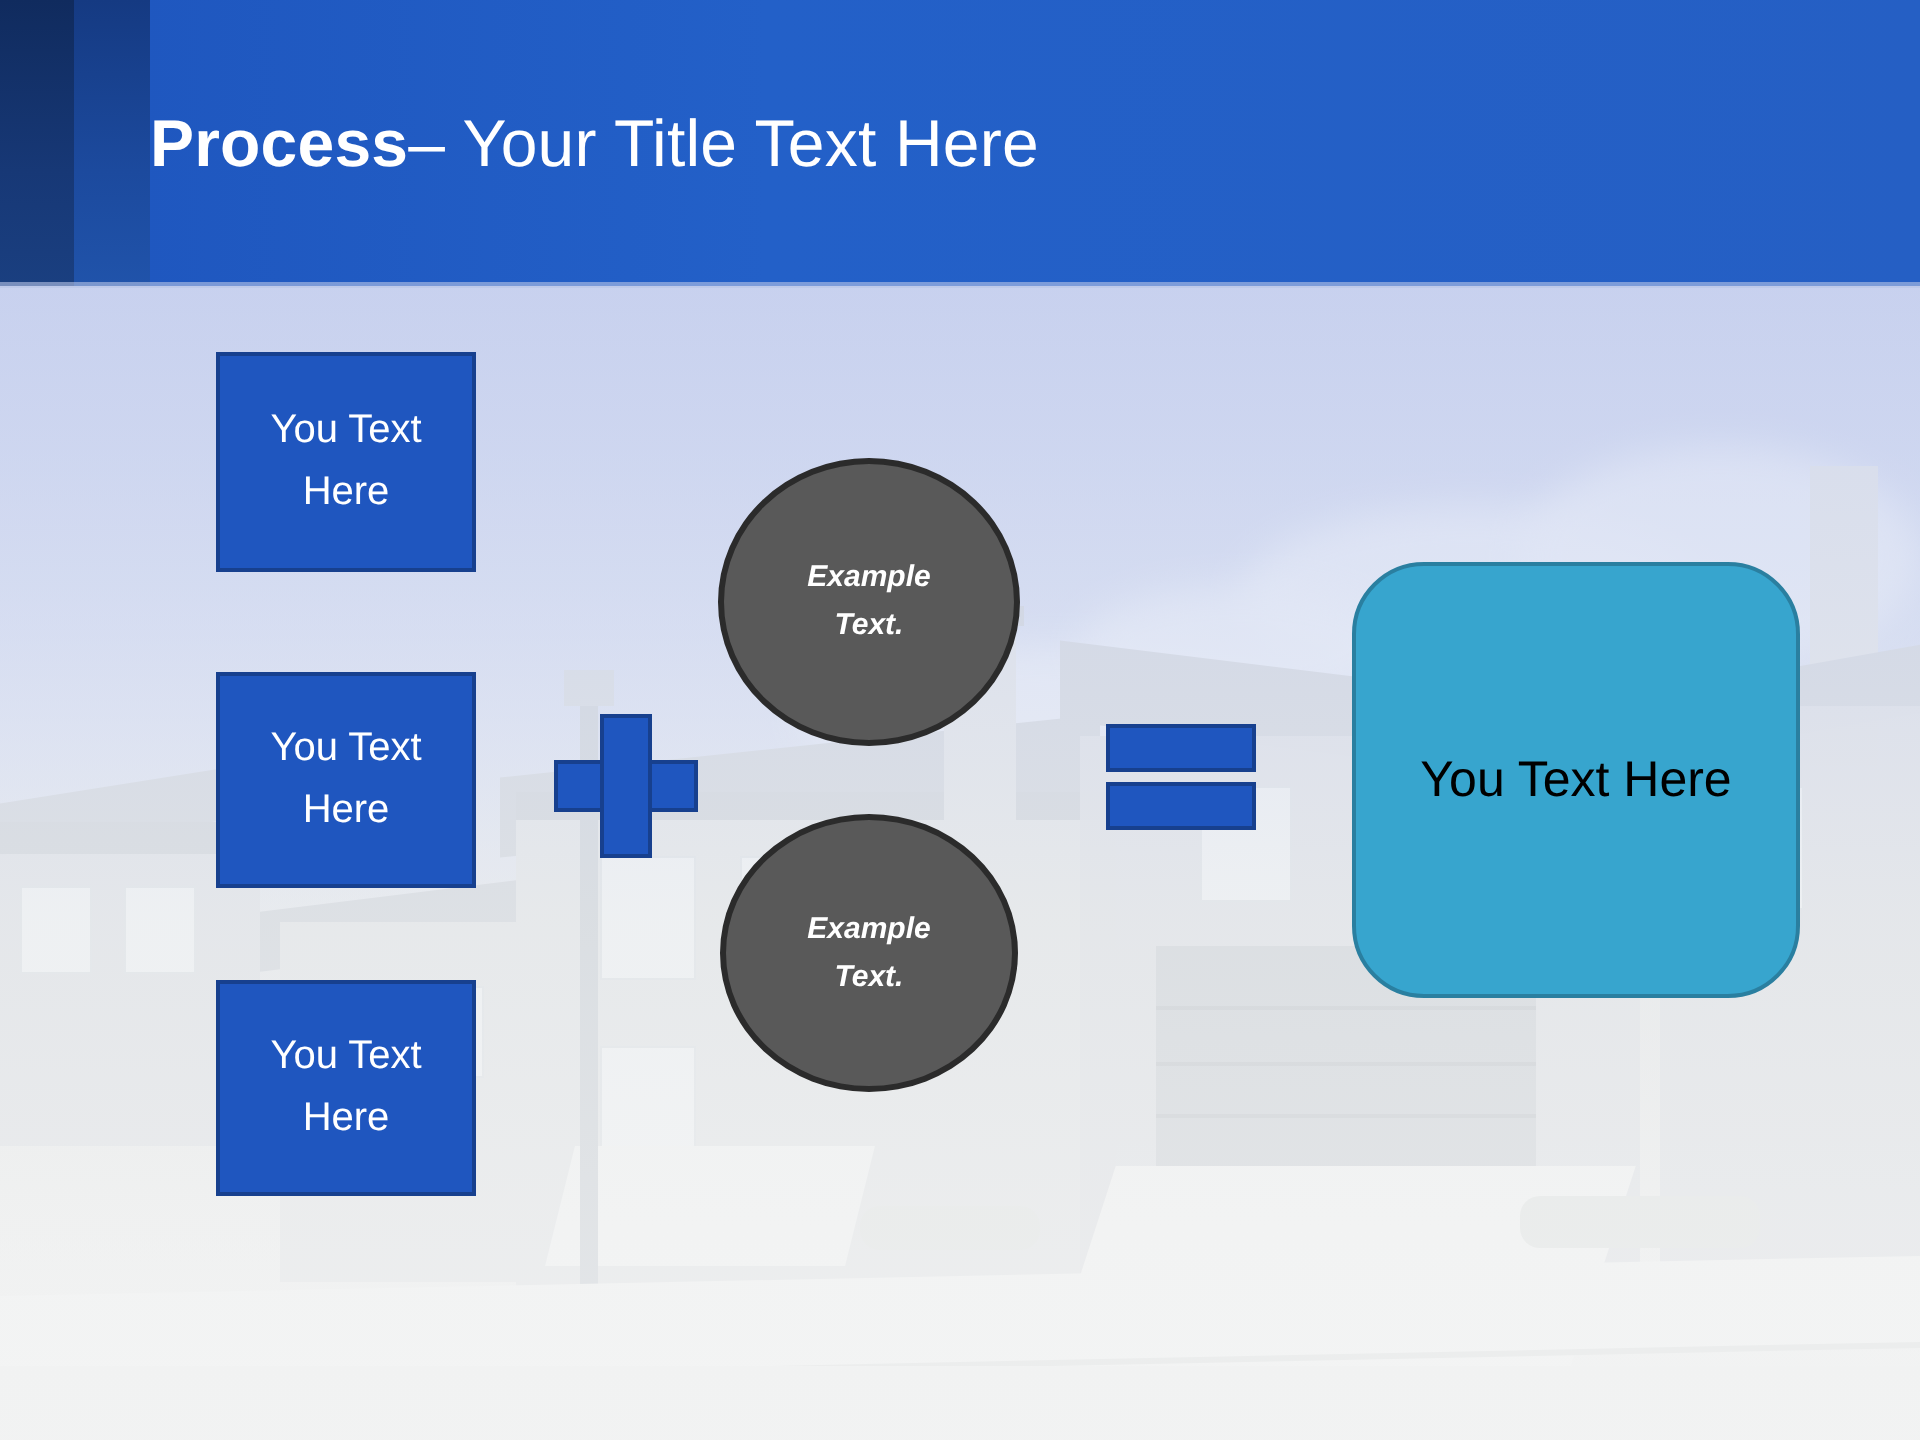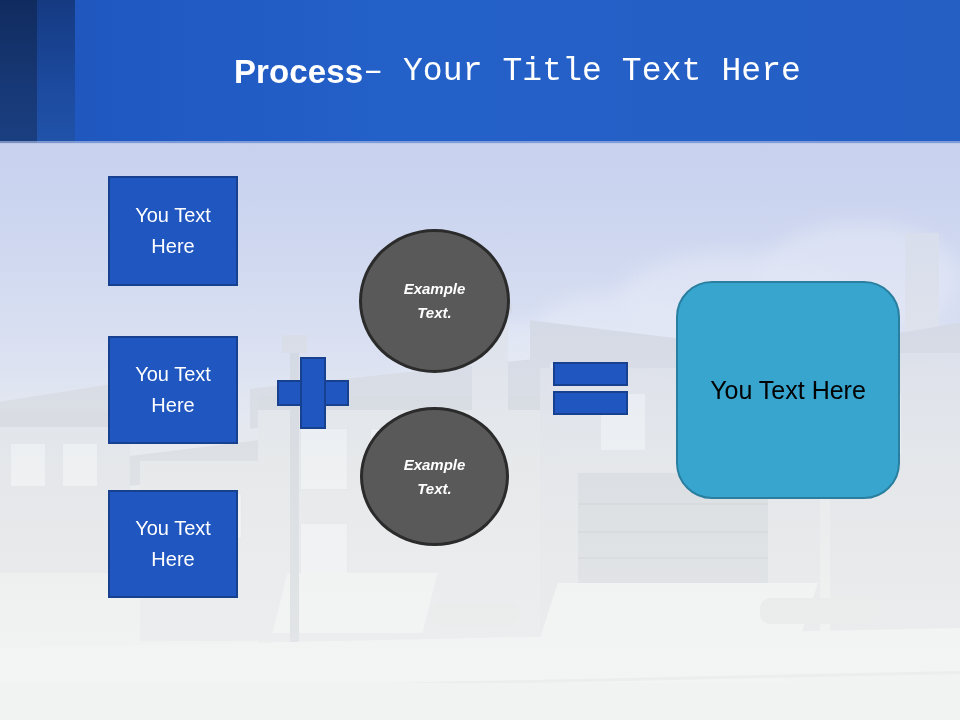--- a/index.html
+++ b/index.html
@@ -81,28 +81,27 @@
     width: 960px; height: 3px;
     background: #b9c4e6;
     opacity: .6;
   }
   #title {
     position: absolute;
     left: 75px; top: 0;
     width: 885px; height: 143px;
     display: flex;
     align-items: center;
-    justify-content: center;
     color: #ffffff;
     font-size: 33px;
     letter-spacing: .1px;
     white-space: nowrap;
   }
   #title .strong { font-weight: bold; }
-  #title .rest   { font-weight: normal; font-family: Liberation Mono, monospace; }
+  #title .rest   { font-weight: normal; }
 
   
   .txtbox {
     position: absolute;
     left: 108px;
     width: 130px;
     background: #1f56bf;
     border: 2px solid #17408e;
     box-sizing: border-box;
     display: flex;

